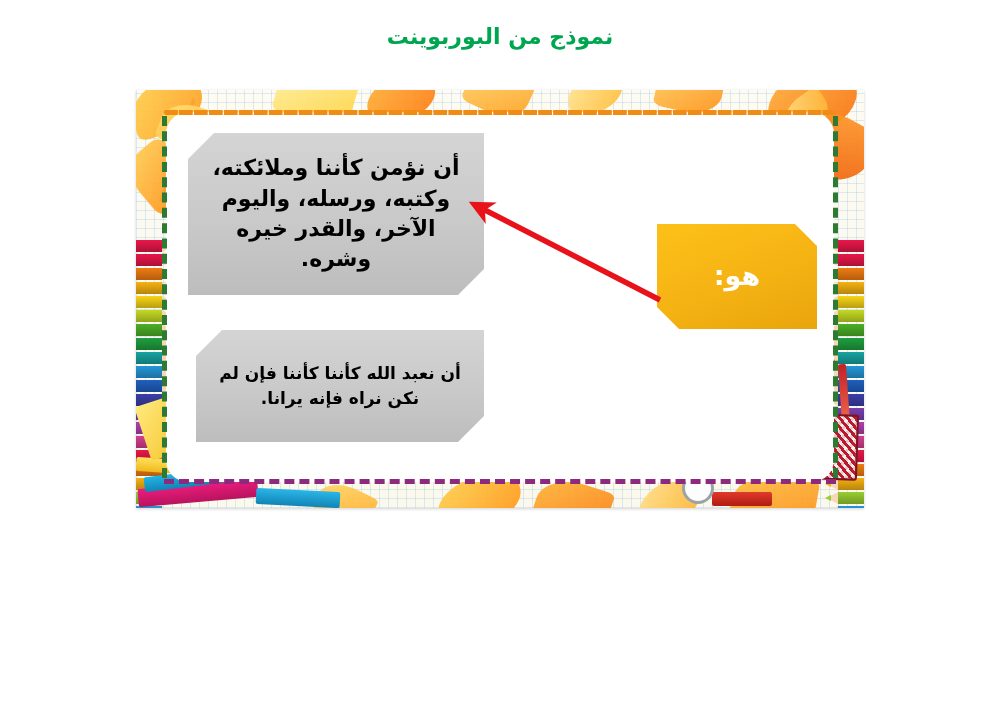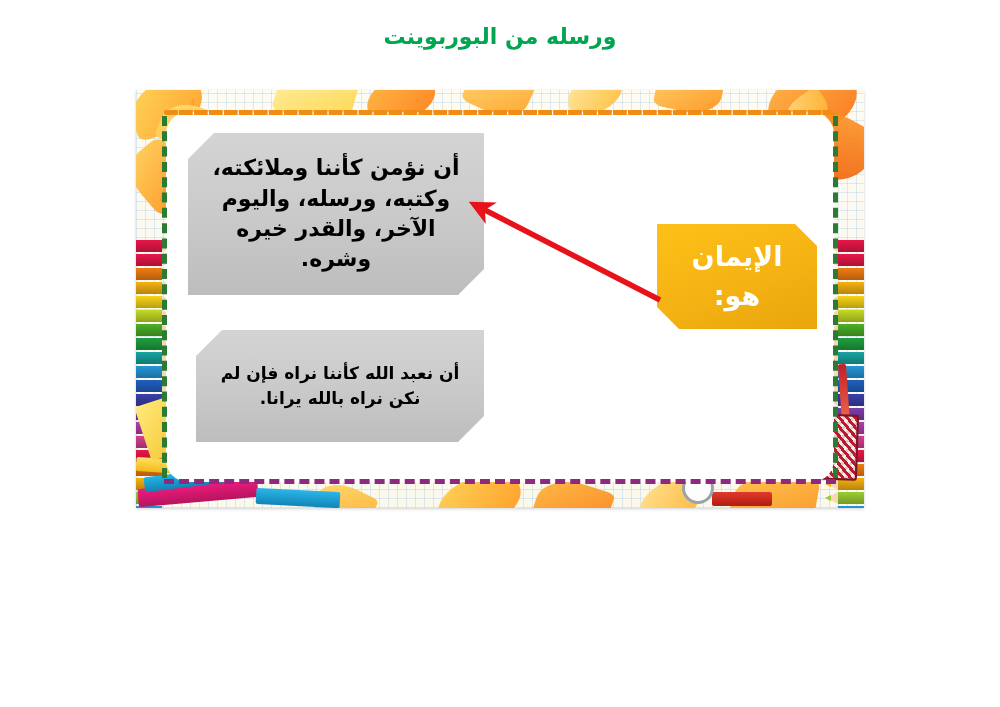--- a/index.html
+++ b/index.html
@@ -194,21 +194,21 @@
 
   .arrow-layer {
     position: absolute;
     left: 0; top: 0; width: 1000px; height: 707px;
     pointer-events: none;
   }
 </style>
 </head>
 <body>
 
-<div class="page-title">ورسله من البوربوينت</div>
+<div class="page-title">نموذج من البوربوينت</div>
 
 <div class="slide">
 
   <div class="deco-bg">
 
     <div class="tlstem"></div>
     <div class="leaf tl1"></div>
     <div class="leaf tl2"></div>
     <div class="leaf tl3"></div>
     <div class="leaf tl4"></div>
@@ -454,24 +454,23 @@
   <div class="inner-panel"></div>
 
   <div class="dash-edge dash-top"></div>
   <div class="dash-edge dash-bottom"></div>
   <div class="dash-edge dash-left"></div>
   <div class="dash-edge dash-right"></div>
 </div>
 
 <div class="gray-box gray-box-1">أن نؤمن كأننا وملائكته، وكتبه، ورسله، واليوم الآخر، والقدر خيره وشره.</div>
 
-<div class="gray-box gray-box-2">أن نعبد الله كأننا نراه فإن لم نكن نراه بالله يرانا.</div>
+<div class="gray-box gray-box-2">أن نعبد الله كأننا كأننا فإن لم نكن نراه فإنه يرانا.</div>
 
 <div class="yellow-box">
-  <span>الإيمان</span>
   <span>هو:</span>
 </div>
 
 <svg class="arrow-layer" viewBox="0 0 1000 707" xmlns="http://www.w3.org/2000/svg">
   <defs>
     <marker id="redhead" markerWidth="5" markerHeight="5" refX="2.1" refY="2.5" orient="auto" markerUnits="strokeWidth">
       <path d="M0,0.3 L4.6,2.5 L0,4.7 L1.3,2.5 Z" fill="#e8131a"></path>
     </marker>
   </defs>
   <line x1="660" y1="300" x2="481" y2="208" stroke="#e8131a" stroke-width="5.5" marker-end="url(#redhead)"></line>

